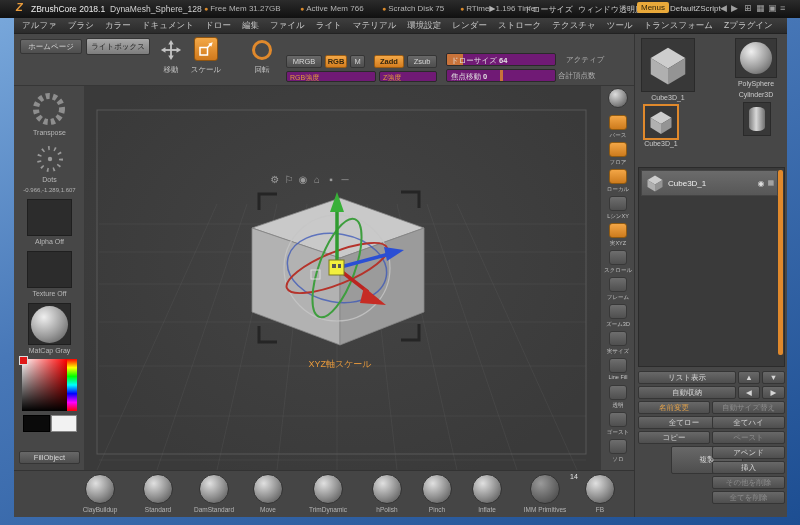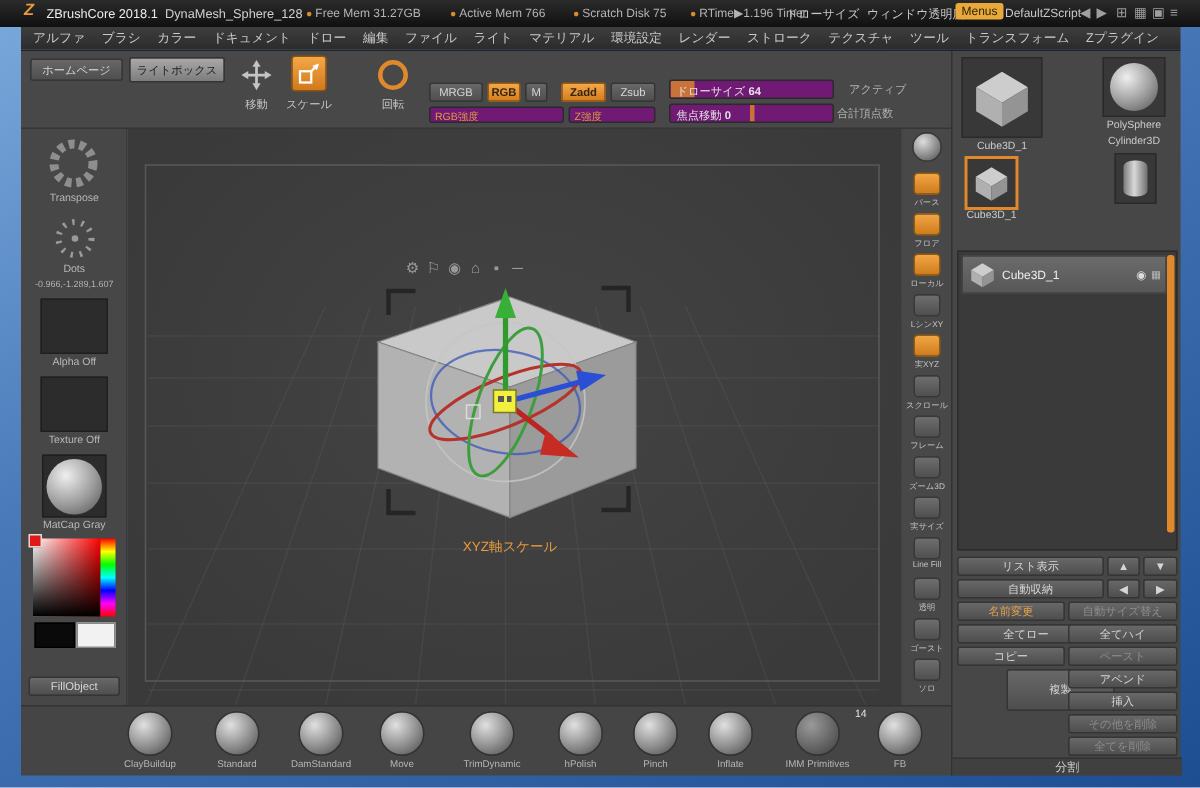--- a/index.html
+++ b/index.html
@@ -400,23 +400,20 @@
   <div class="btn abs" style="left:3px;top:397px;width:72px;height:13px;">コピー</div>
   <div class="btn dis abs" style="left:77px;top:397px;width:73px;height:13px;">ペースト</div>
 
   <div class="btn abs" style="left:4px;top:412px;width:72px;height:28px;margin-left:32px;">複製</div>
   <div class="btn abs" style="left:77px;top:412px;width:73px;height:13px;">アペンド</div>
   <div class="btn abs" style="left:77px;top:427px;width:73px;height:13px;">挿入</div>
 
   <div class="btn dis abs" style="left:77px;top:442px;width:73px;height:13px;">その他を削除</div>
   <div class="btn dis abs" style="left:77px;top:457px;width:73px;height:13px;">全てを削除</div>
 
-  <div class="splitbar abs" style="left:0;top:471px;width:153px;height:12px;">
-    <span>分割</span>
-  </div>
 </div>
 
 <div class="tray abs">
   <div class="brush" style="left:56px;">
     <div class="bcirc"></div>
     <div class="blabel">ClayBuildup</div>
   </div>
   <div class="brush" style="left:114px;">
     <div class="bcirc"></div>
     <div class="blabel">Standard</div>

